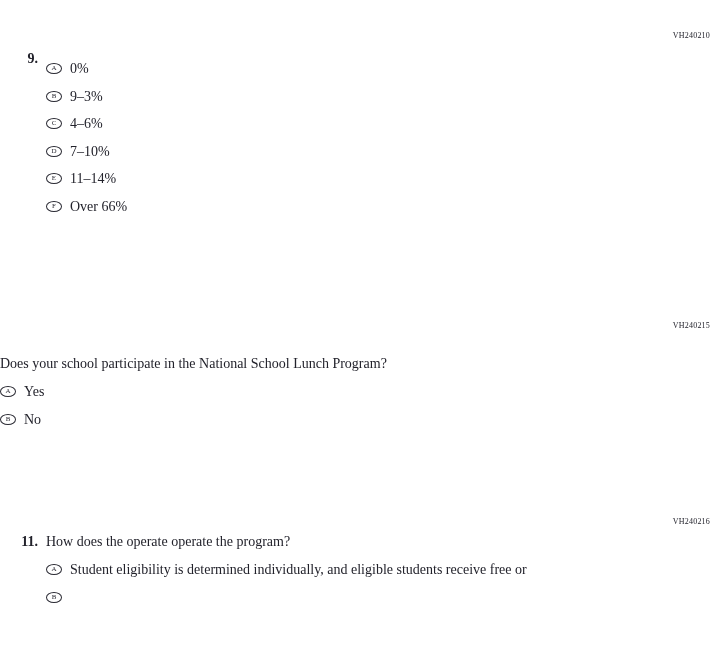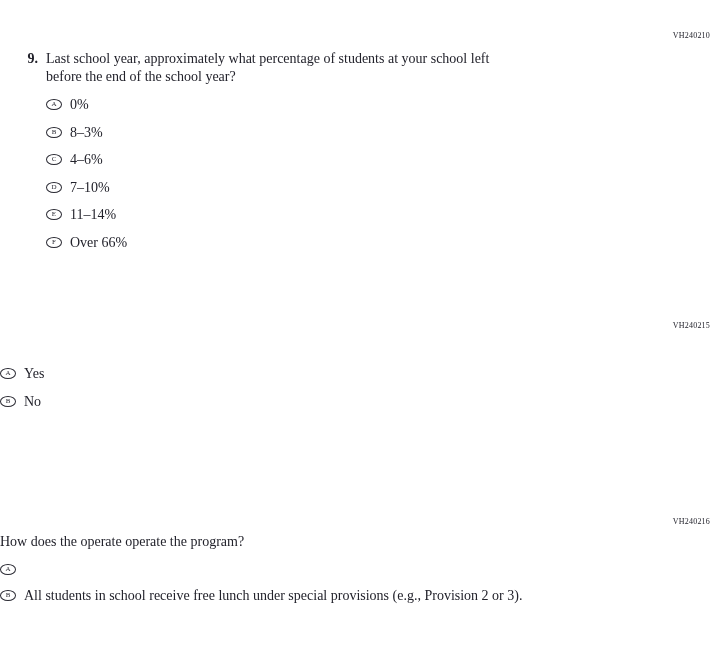--- a/index.html
+++ b/index.html
@@ -70,35 +70,31 @@
 
 <div class="page">
 
   <span class="item-code" style="top:32px">VH240210</span>
   <span class="item-code" style="top:322px">VH240215</span>
   <span class="item-code" style="top:518px">VH240216</span>
 
   <section class="q" style="top:50px">
     <div class="qnum">9.</div>
     <div class="qbody">
-      <div class="qtext">
-        <span class="line">Last school year, approximately what percentage of students at your school left</span>
-        <span class="line">before the end of the school year?</span>
-      </div>
       <div class="options">
         <div class="option">
           <span class="bubble">A</span>
           <span class="option-label">
             <span class="line">0%</span>
           </span>
         </div>
         <div class="option">
           <span class="bubble">B</span>
           <span class="option-label">
-            <span class="line">8–3%</span>
+            <span class="line">9–3%</span>
           </span>
         </div>
         <div class="option">
           <span class="bubble">C</span>
           <span class="option-label">
             <span class="line">4–6%</span>
           </span>
         </div>
         <div class="option">
           <span class="bubble">D</span>
@@ -117,51 +113,53 @@
           <span class="option-label">
             <span class="line">Over 66%</span>
           </span>
         </div>
       </div>
     </div>
   </section>
 
   <section class="q" style="top:355px">
     <div class="qbody">
+      <div class="qtext">
+        <span class="line">Does your school participate in the National School Lunch Program?</span>
+      </div>
       <div class="options">
         <div class="option">
           <span class="bubble">A</span>
           <span class="option-label">
             <span class="line">Yes</span>
           </span>
         </div>
         <div class="option">
           <span class="bubble">B</span>
           <span class="option-label">
             <span class="line">No</span>
           </span>
         </div>
       </div>
     </div>
   </section>
 
   <section class="q" style="top:533px">
+    <div class="qnum">11.</div>
     <div class="qbody">
       <div class="qtext">
         <span class="line">How does the operate operate the program?</span>
       </div>
       <div class="options">
         <div class="option">
           <span class="bubble">A</span>
           <span class="option-label">
+            <span class="line">Student eligibility is determined individually, and eligible students receive free or</span>
           </span>
         </div>
         <div class="option">
           <span class="bubble">B</span>
-          <span class="option-label">
-            <span class="line">All students in school receive free lunch under special provisions (e.g., Provision 2 or 3).</span>
-          </span>
         </div>
       </div>
     </div>
   </section>
 
 </div>
 
 </body></html>

